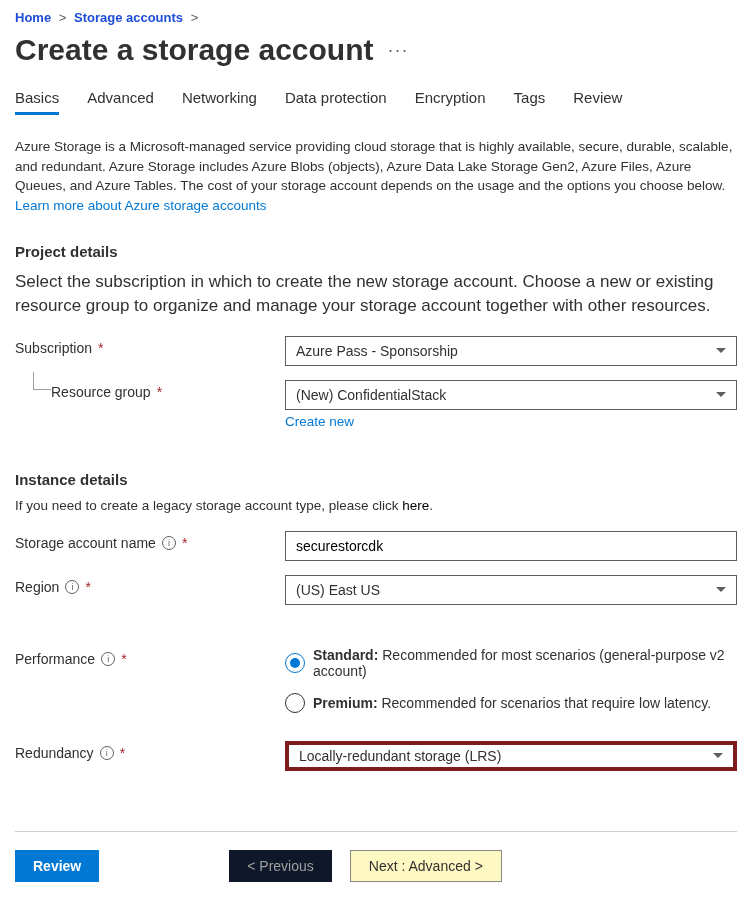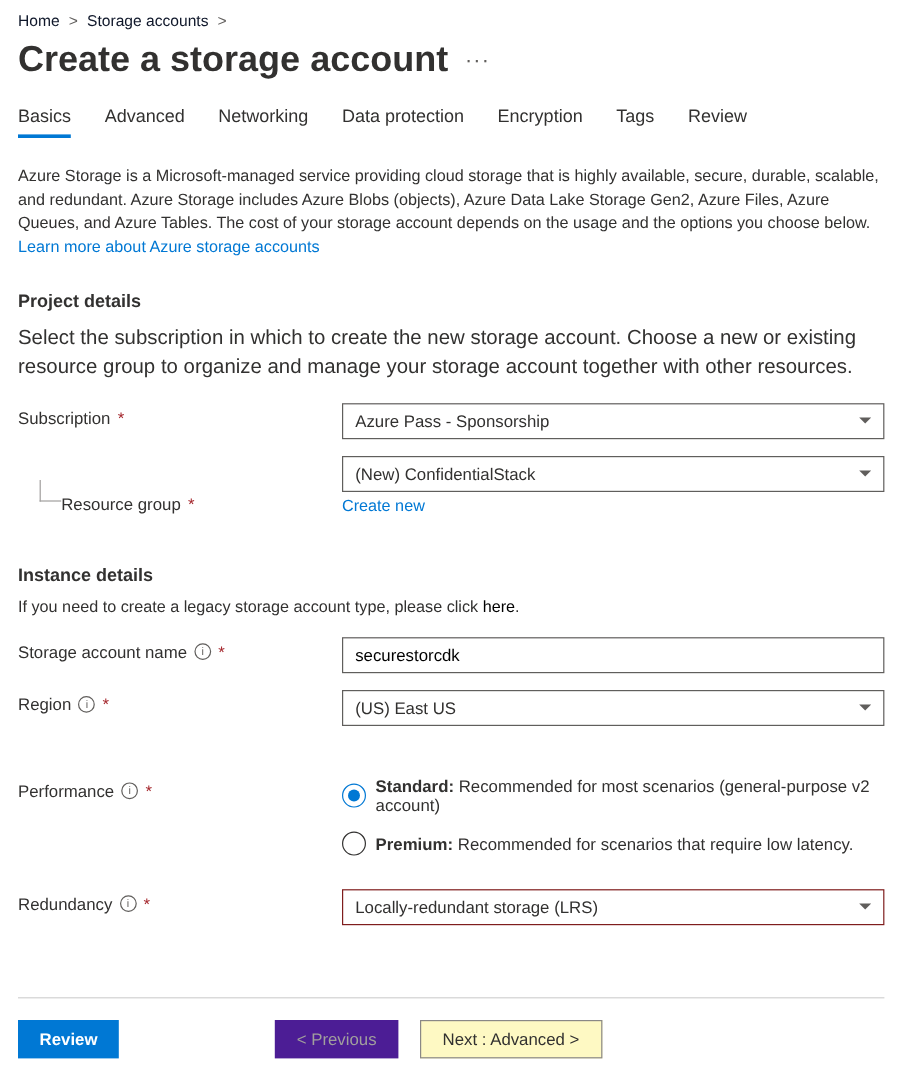--- a/index.html
+++ b/index.html
@@ -7,68 +7,68 @@
       font-family: "Segoe UI", -apple-system, BlinkMacSystemFont, sans-serif;
       font-size: 14px;
       color: #323130;
       background: #fff;
       width: 752px;
       height: 897px;
       padding: 10px 15px 15px 15px;
       position: relative;
     }
     .breadcrumb { font-size: 13px; margin-bottom: 8px; }
-    .breadcrumb a { color: #0f172a; text-decoration: none; }
+    .breadcrumb a { color: #1d4ed8; text-decoration: none; font-weight: bold; }
     .breadcrumb .sep { color: #605e5c; margin: 0 4px; }
     .title-row { display: flex; align-items: center; gap: 14px; margin-bottom: 22px; }
     h1 { font-size: 30px; font-weight: 600; }
     .more-icon { color: #605e5c; font-size: 18px; letter-spacing: 1px; cursor: pointer; }
     .tabs { display: flex; gap: 28px; border-bottom: 0; margin-bottom: 22px; }
     .tab { font-size: 15px; color: #323130; padding-bottom: 6px; cursor: pointer; }
     .tab.active { color: #323130; font-weight: 400; border-bottom: 3px solid #0078d4; }
     .intro { font-size: 13.5px; line-height: 1.45; color: #323130; margin-bottom: 28px; }
     .intro a { color: #0078d4; text-decoration: none; }
     .section-title { font-size: 15px; font-weight: 600; margin-bottom: 10px; }
     .section-desc { font-size: 17px; line-height: 1.4; margin-bottom: 18px; }
     .form-row { display: flex; align-items: flex-start; margin-bottom: 14px; }
     .form-label-col { width: 270px; display: flex; align-items: center; gap: 6px; font-size: 14px; padding-top: 4px; }
-    .form-label-col.indented { padding-left: 36px; position: relative; margin-top: 28px; }
+    .form-label-col.indented { padding-left: 36px; position: relative; }
     .indent-line { position: absolute; left: 18px; top: -8px; width: 18px; height: 18px; border-left: 1px solid #a19f9d; border-bottom: 1px solid #a19f9d; }
     .form-control-col { flex: 1; }
     .req { color: #a4262c; }
     .info-icon {
       width: 14px; height: 14px; display: inline-flex; align-items: center; justify-content: center;
       border: 1px solid #605e5c; border-radius: 50%; font-size: 9px; color: #605e5c; cursor: pointer;
     }
     .select, .text-input {
       width: 100%; height: 30px; border: 1px solid #605e5c; padding: 0 10px;
       font-family: inherit; font-size: 14px; background: #fff;
       display: flex; align-items: center; justify-content: space-between; cursor: pointer;
     }
-    .select.focused { border: 1px solid #7f1d1d; }
+    .select.focused { border: 4px solid #7f1d1d; }
     .text-input { cursor: text; }
     .chevron { width: 0; height: 0; border-left: 5px solid transparent; border-right: 5px solid transparent; border-top: 5px solid #605e5c; }
     .link-small { color: #0078d4; font-size: 13.5px; text-decoration: none; display: inline-block; margin-top: 4px; cursor: pointer; }
     .legacy-text { font-size: 13.5px; margin-bottom: 18px; }
     .legacy-text a { color: #000000; text-decoration: none; }
     .radio-row { display: flex; align-items: center; gap: 8px; margin-bottom: 14px; font-size: 14px; }
     .radio {
       width: 20px; height: 20px; border: 1px solid #323130; border-radius: 50%;
       display: flex; align-items: center; justify-content: center; cursor: pointer; flex-shrink: 0;
     }
     .radio.checked { border-color: #0078d4; }
     .radio.checked .dot { width: 10px; height: 10px; background: #0078d4; border-radius: 50%; }
     .footer {
       position: absolute; left: 15px; right: 15px; bottom: 15px;
       border-top: 1px solid #d1d1d1; padding-top: 18px;
       display: flex; align-items: center; gap: 0;
     }
     .btn { height: 32px; padding: 0 18px; font-family: inherit; font-size: 14px; cursor: pointer; border: none; }
     .btn-primary { background: #0078d4; color: #fff; font-weight: 600; }
-    .btn-prev { background: #4c1d95; color: #a19f9d; margin-left: 130px; cursor: not-allowed; }
+    .btn-prev { background: #0f172a; color: #a19f9d; margin-left: 130px; cursor: not-allowed; }
     .btn-next { background: #fef9c3; border: 1px solid #8a8886; color: #323130; margin-left: 18px; }
     .spacer-lg { height: 28px; }
   </style>
 </head>
 <body>
 
 <div class="breadcrumb">
   <a href="#">Home</a>
   <span class="sep">&gt;</span>
   <a href="#">Storage accounts</a>

